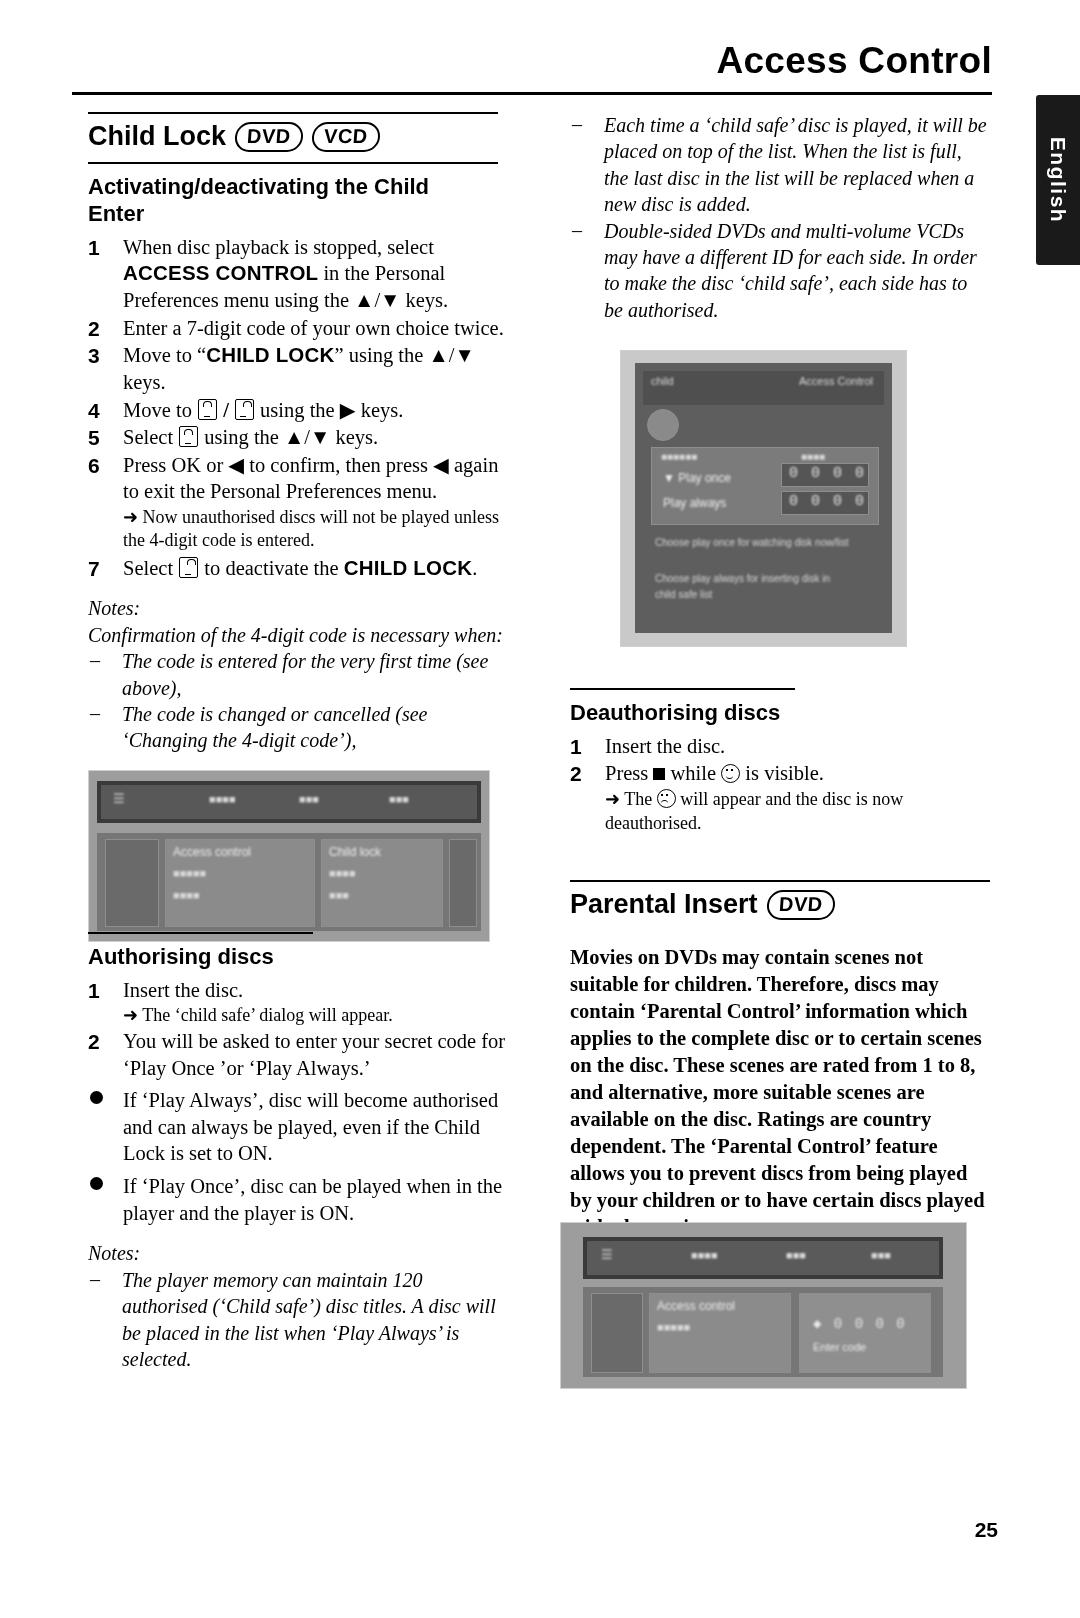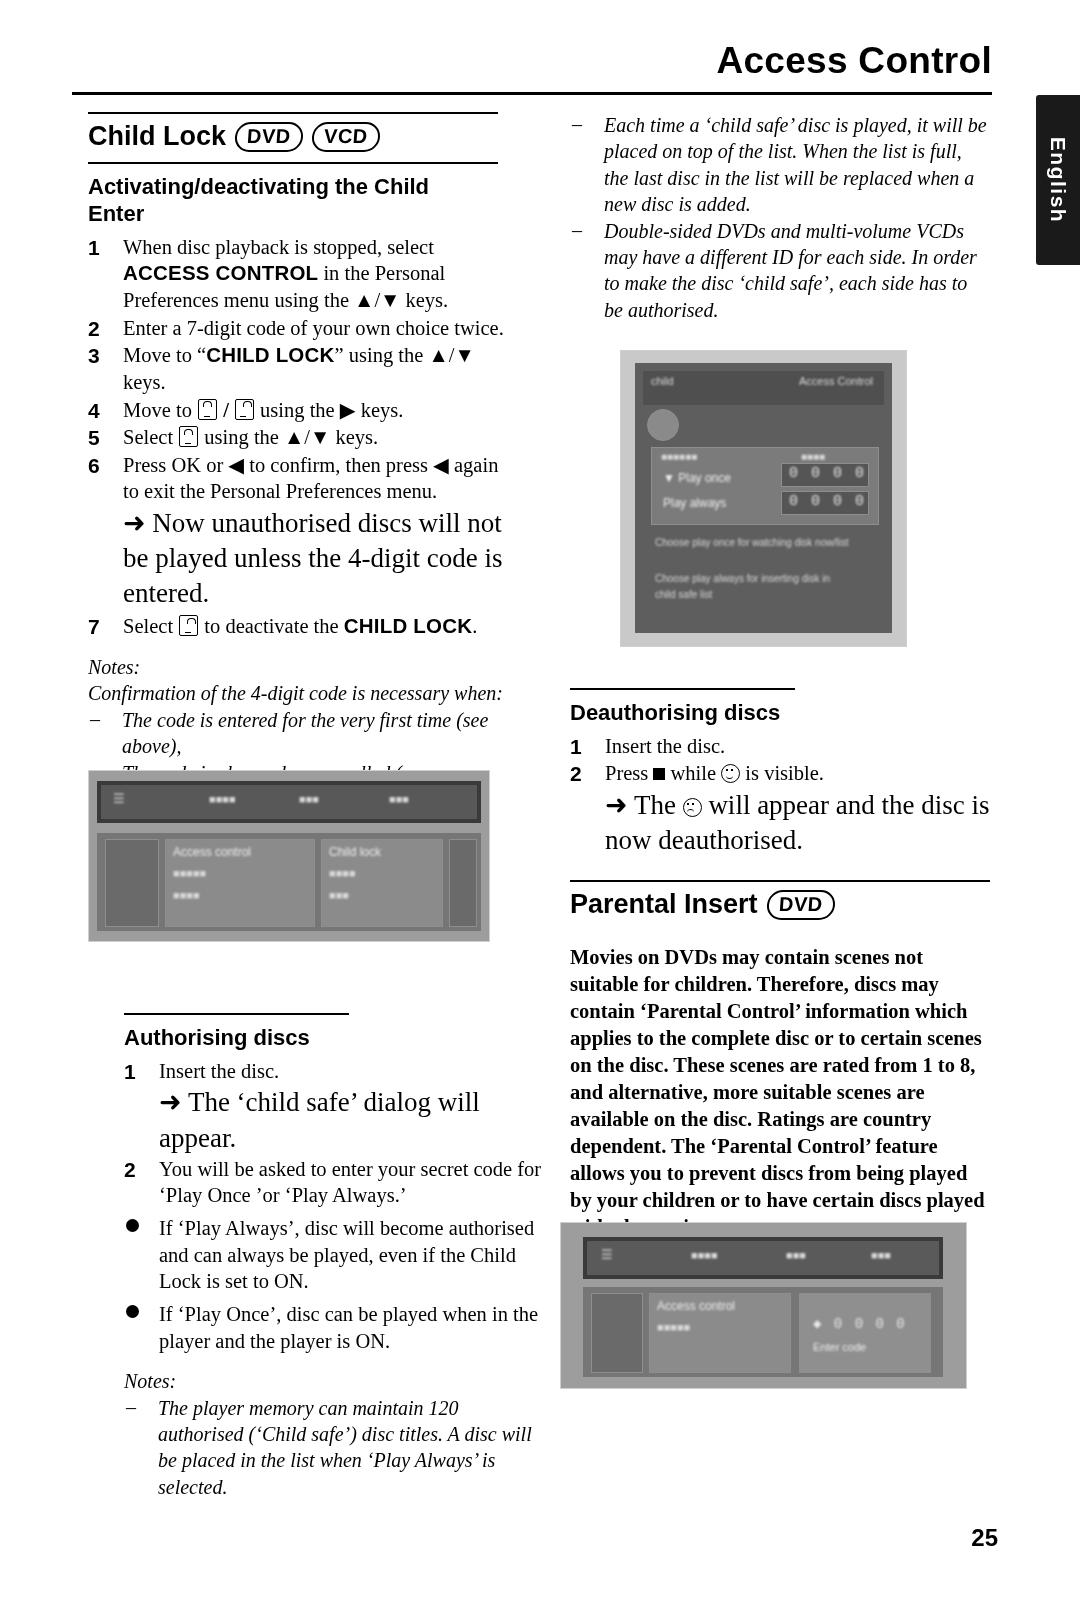--- a/index.html
+++ b/index.html
@@ -139,21 +139,21 @@
     position: absolute;
     left: 2px;
     top: 4px;
     width: 13px;
     height: 13px;
     background: #000;
     border-radius: 50%;
   }
   .sub-line {
     padding-left: 35px;
-    font-size: 27px;
+    font-size: 18px;
     line-height: 1.30;
   }
   b.caps {
     font-family: "Liberation Sans", sans-serif;
     font-weight: bold;
     font-size: 20.5px;
     letter-spacing: .2px;
   }
 
   .notes {
@@ -316,24 +316,24 @@
     left: 560px;
     top: 1222px;
     width: 405px;
     height: 165px;
     background: #9d9d9d;
   }
 
   .pagenum {
     position: absolute;
     right: 82px;
-    bottom: 66px;
-    font-family: "Liberation Sans", sans-serif;
-    font-weight: bold;
-    font-size: 24px;
+    bottom: 76px;
+    font-family: "Liberation Sans", sans-serif;
+    font-weight: bold;
+    font-size: 21px;
   }
 </style>
 </head>
 <body>
 
 <div class="page-header">
   <div class="title">Access Control</div>
 </div>
 <div class="header-rule"></div>
 
@@ -413,21 +413,21 @@
   <div class="box" style="left:232px;top:68px;width:120px;height:86px;background:#8b8b8b;"></div>
   <div class="box" style="left:360px;top:68px;width:26px;height:86px;background:#6a6a6a;"></div>
   <div class="txt" style="left:84px;top:74px;font-size:12px;color:#efefef;">Access control</div>
   <div class="txt" style="left:240px;top:74px;font-size:12px;color:#efefef;">Child lock</div>
   <div class="txt" style="left:84px;top:96px;font-size:11px;">■■■■■</div>
   <div class="txt" style="left:240px;top:96px;font-size:11px;">■■■■</div>
   <div class="txt" style="left:84px;top:118px;font-size:11px;">■■■■</div>
   <div class="txt" style="left:240px;top:118px;font-size:11px;">■■■</div>
 </div>
 
-<div class="col col-left" style="top:1013px;margin-left:36px;">
+<div class="col col-left" style="top:932px;">
   <div class="sec-rule short"></div>
   <h2 class="sub">Authorising discs</h2>
 
   <ol class="steps">
     <li class="step">
       <span class="num">1</span>
       <span>Insert the disc.</span>
     </li>
     <li class="sub-line">➜ The ‘child safe’ dialog will appear.</li>
     <li class="step">

